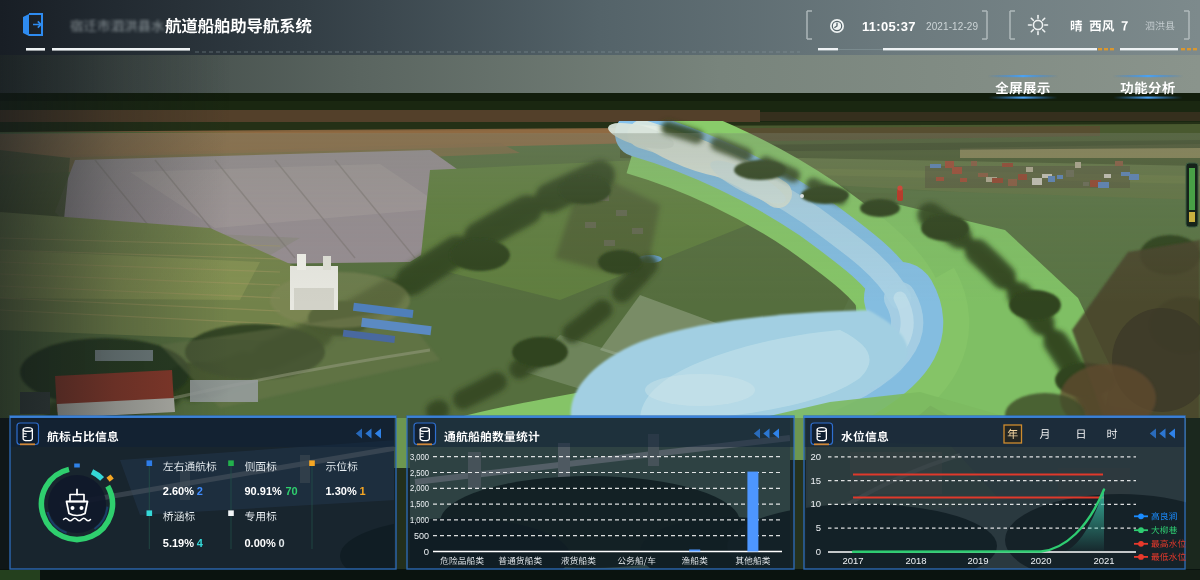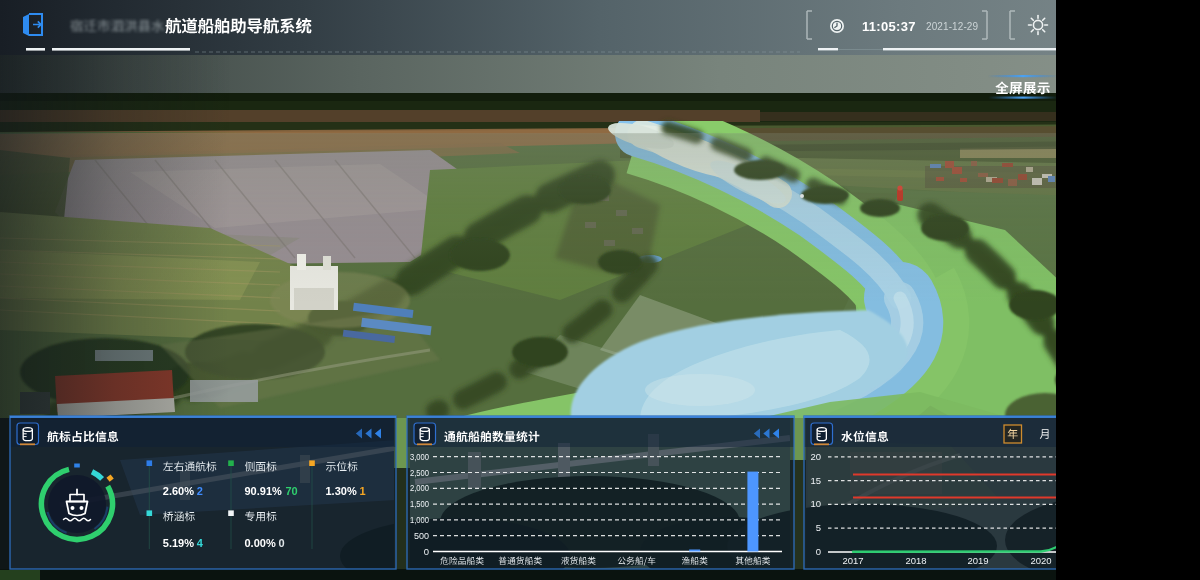--- a/index.html
+++ b/index.html
@@ -1,15 +1,15 @@
 <!DOCTYPE html>
 <html><head><meta charset="utf-8">
 <style>
 html,body{margin:0;padding:0;background:#000;}
-#stage{position:relative;width:1056px;height:580px;overflow:hidden;font-family:"Liberation Sans",sans-serif;text-decoration:underline;}
+#stage{position:relative;width:1200px;height:580px;overflow:hidden;font-family:"Liberation Sans",sans-serif;text-decoration:underline;}
 svg{position:absolute;left:0;top:0;display:block;}
 text{font-family:"Liberation Sans",sans-serif;}
 </style></head>
 <body>
 <div id="stage">
 <svg width="1200" height="580" viewBox="0 0 1200 580">
 <defs>
 <linearGradient id="sky" x1="0" y1="0" x2="1" y2="0">
  <stop offset="0" stop-color="#343d3b"></stop>
           <stop offset="0.3" stop-color="#5a6560"></stop>

